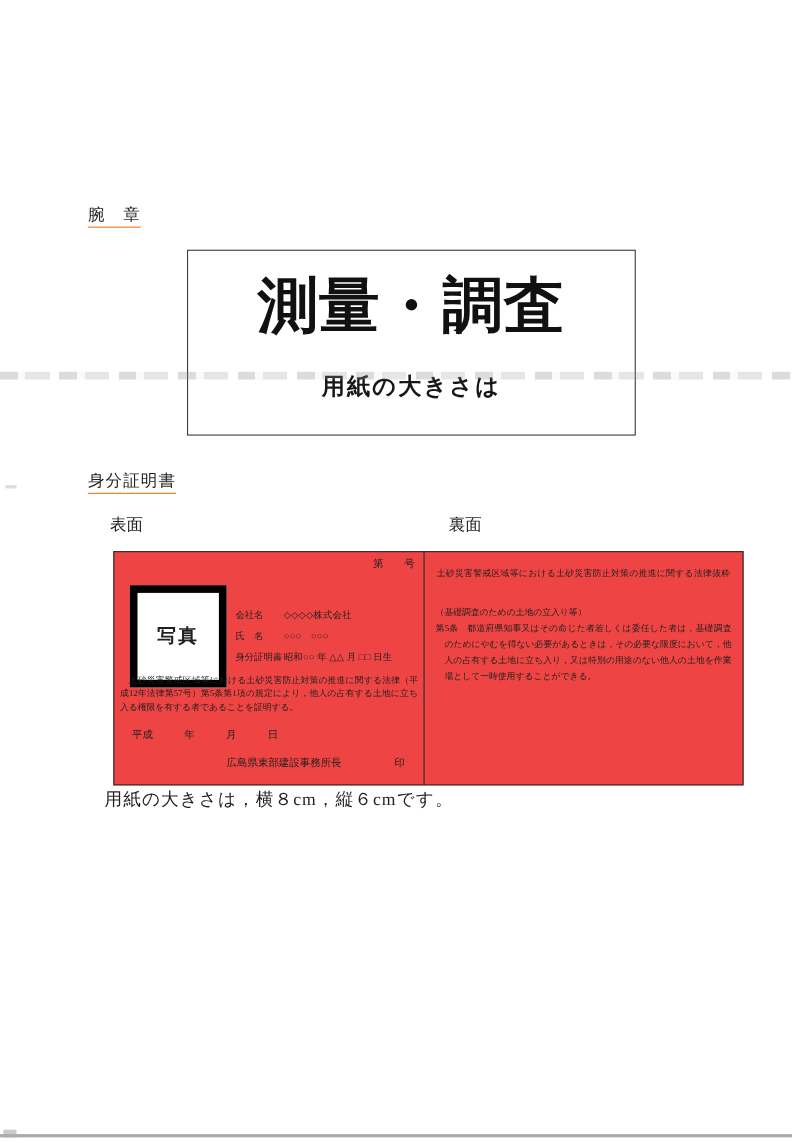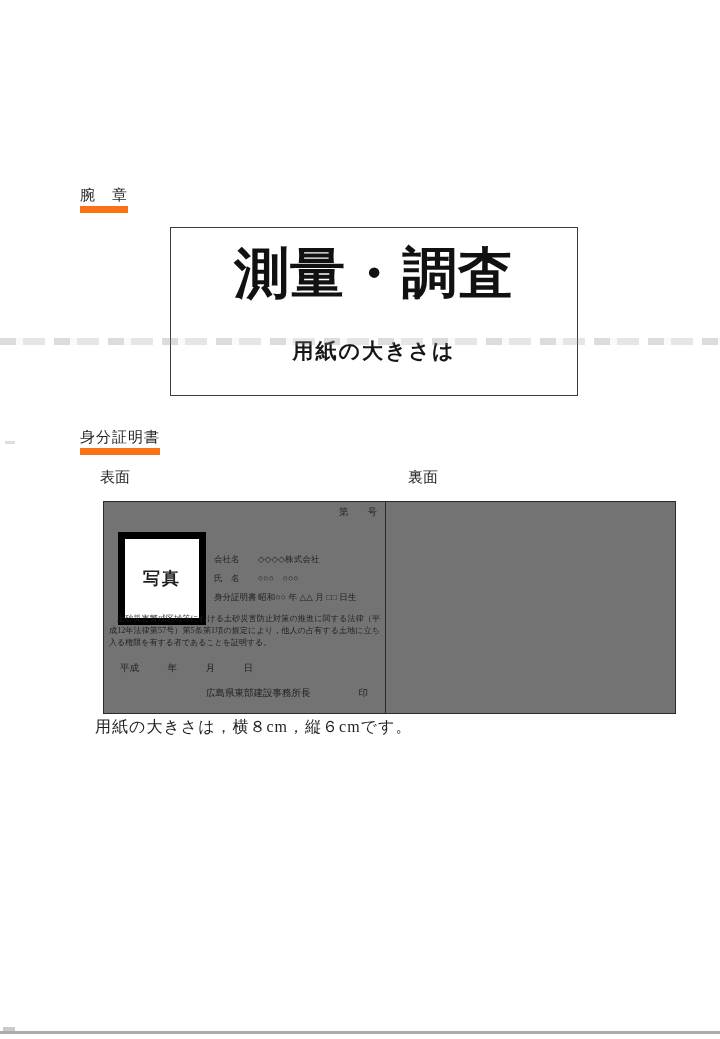--- a/index.html
+++ b/index.html
@@ -9,42 +9,42 @@
     background:#ffffff;
     font-family:"Liberation Serif","DejaVu Serif",serif;
     color:#1f1f1f;
     overflow:hidden;
   }
   
   .u-heading{
     position:absolute;
     font-size:15px;
     letter-spacing:1px;
-    border-bottom:7px solid #f97316;
+    border-bottom:1px solid #f97316;
     padding-bottom:1px;
     white-space:pre;
     text-align:right;
   }
   .plain-label{
     position:absolute;
     font-size:15px;
     white-space:pre;
   }
   
   .armband{
     position:absolute;
     left:170px;top:227px;
     width:406px;height:167px;
     border:1px solid #3a3a3a;
     background:#fff;
     text-align:center;
   }
   .armband-title{
     margin-top:22px;
-    font-family:Liberation Mono, monospace;
+    font-family:Liberation Serif, serif;
     font-weight:900;
     font-size:55px;
     letter-spacing:1px;
     line-height:1;
     color:#111;
     white-space:pre;
   }
   .armband-company{
     margin-top:32px;
     font-family:"Liberation Sans","DejaVu Sans",sans-serif;
@@ -74,21 +74,21 @@
     background:#acacac;
   }
   .bottom-bar-blob{position:absolute;left:3px;top:1027px;width:12px;height:7px;background:#bdbdbd;opacity:.8;}
   
   .id-card{
     position:absolute;
     left:103px;top:501px;
     width:571px;height:211px;
     border:1.5px solid #2b2b2b;
     display:flex;
-    background:#737373;
+    background:#ef4444;
   }
   .card-front{
     position:relative;
     width:282px;
     border-right:1.5px solid #2b2b2b;
     box-sizing:border-box;
   }
   .card-back{
     position:relative;
     flex:1;
@@ -230,20 +230,25 @@
       <div class="cert-text">土砂災害警戒区域等における土砂災害防止対策の推進に関する法律（平成12年法律第57号）第5条第1項の規定により，他人の占有する土地に立ち入る権限を有する者であることを証明する。</div>
 
       <div class="date-line">平成　　　年　　　月　　　日</div>
 
       <div class="issuer-line">
         <span class="issuer-name">広島県東部建設事務所長</span>
         <span class="issuer-seal">印</span>
       </div>
     </div>
 
+    <div class="card-back">
+      <div class="back-title">土砂災害警戒区域等における土砂災害防止対策の推進に関する法律抜粋</div>
+      <div class="back-section">（基礎調査のための土地の立入り等）</div>
+      <div class="back-article">第5条　都道府県知事又はその命じた者若しくは委任した者は，基礎調査のためにやむを得ない必要があるときは，その必要な限度において，他人の占有する土地に立ち入り，又は特別の用途のない他人の土地を作業場として一時使用することができる。</div>
+    </div>
 
   </div>
 
   <div class="size-note">用紙の大きさは，横８cm，縦６cmです。</div>
 
   <div class="bottom-bar-blob"></div>
   <div class="bottom-bar"></div>
 
 </div>
 

